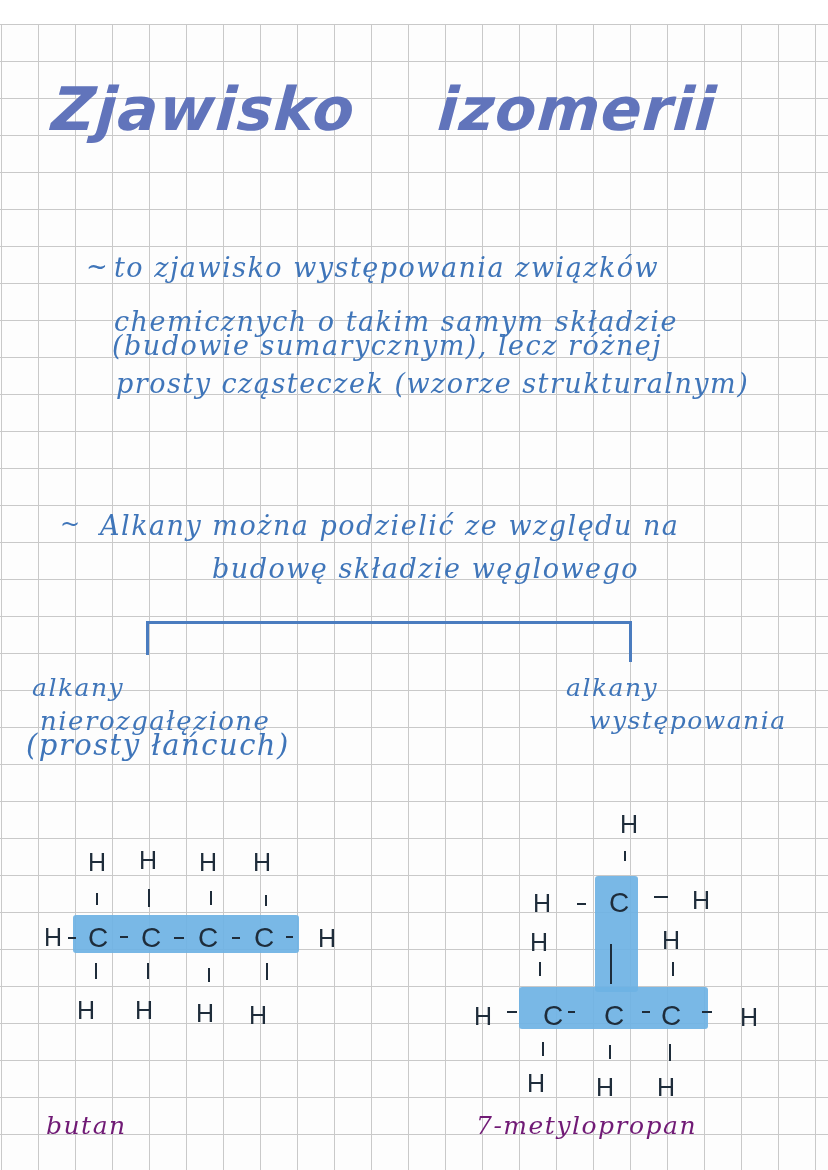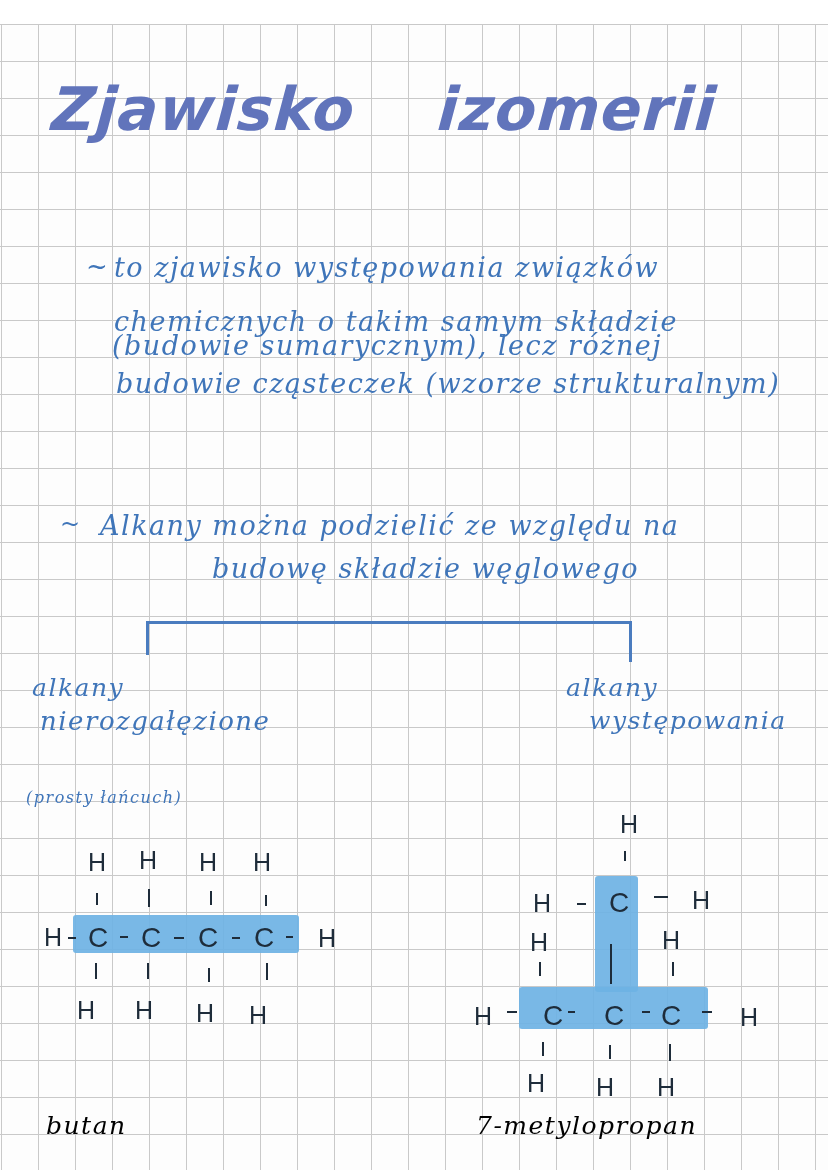--- a/index.html
+++ b/index.html
@@ -25,54 +25,54 @@
     transform:skewX(-4deg);
   }
   .hand {
     font-family:"DejaVu Serif", serif; font-style:italic;
     color:#3f75b9; font-size:27px; letter-spacing:1.5px;
   }
   .chem {
     font-family:"Liberation Sans", sans-serif;
     color:#1e2c3a; font-size:25px;
   }
-  .dark { color:#000000; }
+  .dark { color:#701a75; }
   .hl { position:absolute; background:#6eb2e4; opacity:0.92; border-radius:3px; }
   .bracket-line { position:absolute; background:#4a7cbf; }
   .atom { position:absolute; width:22px; text-align:center; }
   .bond-v { position:absolute; width:2px; height:14px; background:#1e2c3a; }
   .bond-h { position:absolute; height:2px; width:10px; background:#1e2c3a; }
 </style>
 </head>
 <body>
 
 <div class="paper"></div>
 
 <div class="abs title" style="left:52px; top:74px;">Zjawisko</div>
 <div class="abs title" style="left:438px; top:74px;">izomerii</div>
 
 <div class="abs hand" style="left:86px; top:251px; font-size:26px;">~</div>
 <div class="abs hand" style="left:114px; top:252px;font-style:italic;">to zjawisko występowania związków</div>
 <div class="abs hand" style="left:114px; top:306px;text-align:right;">chemicznych o takim samym składzie</div>
 <div class="abs hand" style="left:112px; top:330px;">(budowie sumarycznym), lecz różnej</div>
-<div class="abs hand" style="left:116px; top:368px;">budowie cząsteczek (wzorze strukturalnym)</div>
+<div class="abs hand" style="left:116px; top:368px;">prosty cząsteczek (wzorze strukturalnym)</div>
 
 <div class="abs hand" style="left:60px; top:510px; font-size:24px;">~</div>
 <div class="abs hand" style="left:100px; top:510px;">Alkany można podzielić ze względu na</div>
 <div class="abs hand" style="left:212px; top:553px;">budowę składzie węglowego</div>
 
 <div>
   <div class="bracket-line" style="left:146px; top:621px; width:486px; height:3px;"></div>
   <div class="bracket-line" style="left:146px; top:621px; width:3px; height:34px;"></div>
   <div class="bracket-line" style="left:629px; top:621px; width:3px; height:41px;"></div>
 </div>
 
 <div class="abs hand" style="left:32px; top:673px; font-size:25px;">alkany</div>
 <div class="abs hand" style="left:40px; top:706px; font-size:26px;">nierozgałęzione</div>
-<div class="abs hand" style="left:26px; top:788px; font-size:16px;">(prosty łańcuch)</div>
+<div class="abs hand" style="left:26px; top:728px; font-size:29px;">(prosty łańcuch)</div>
 
 <div class="abs hand" style="left:566px; top:673px; font-size:25px;">alkany</div>
 <div class="abs hand" style="left:589px; top:706px; font-size:25px;">występowania</div>
 
 <div>
   <div class="hl" style="left:73px; top:915px; width:226px; height:38px;"></div>
 
   <div class="abs chem atom" style="left:86px; top:848px;">H</div>
   <div class="abs chem atom" style="left:137px; top:846px;">H</div>
   <div class="abs chem atom" style="left:197px; top:848px;">H</div>

